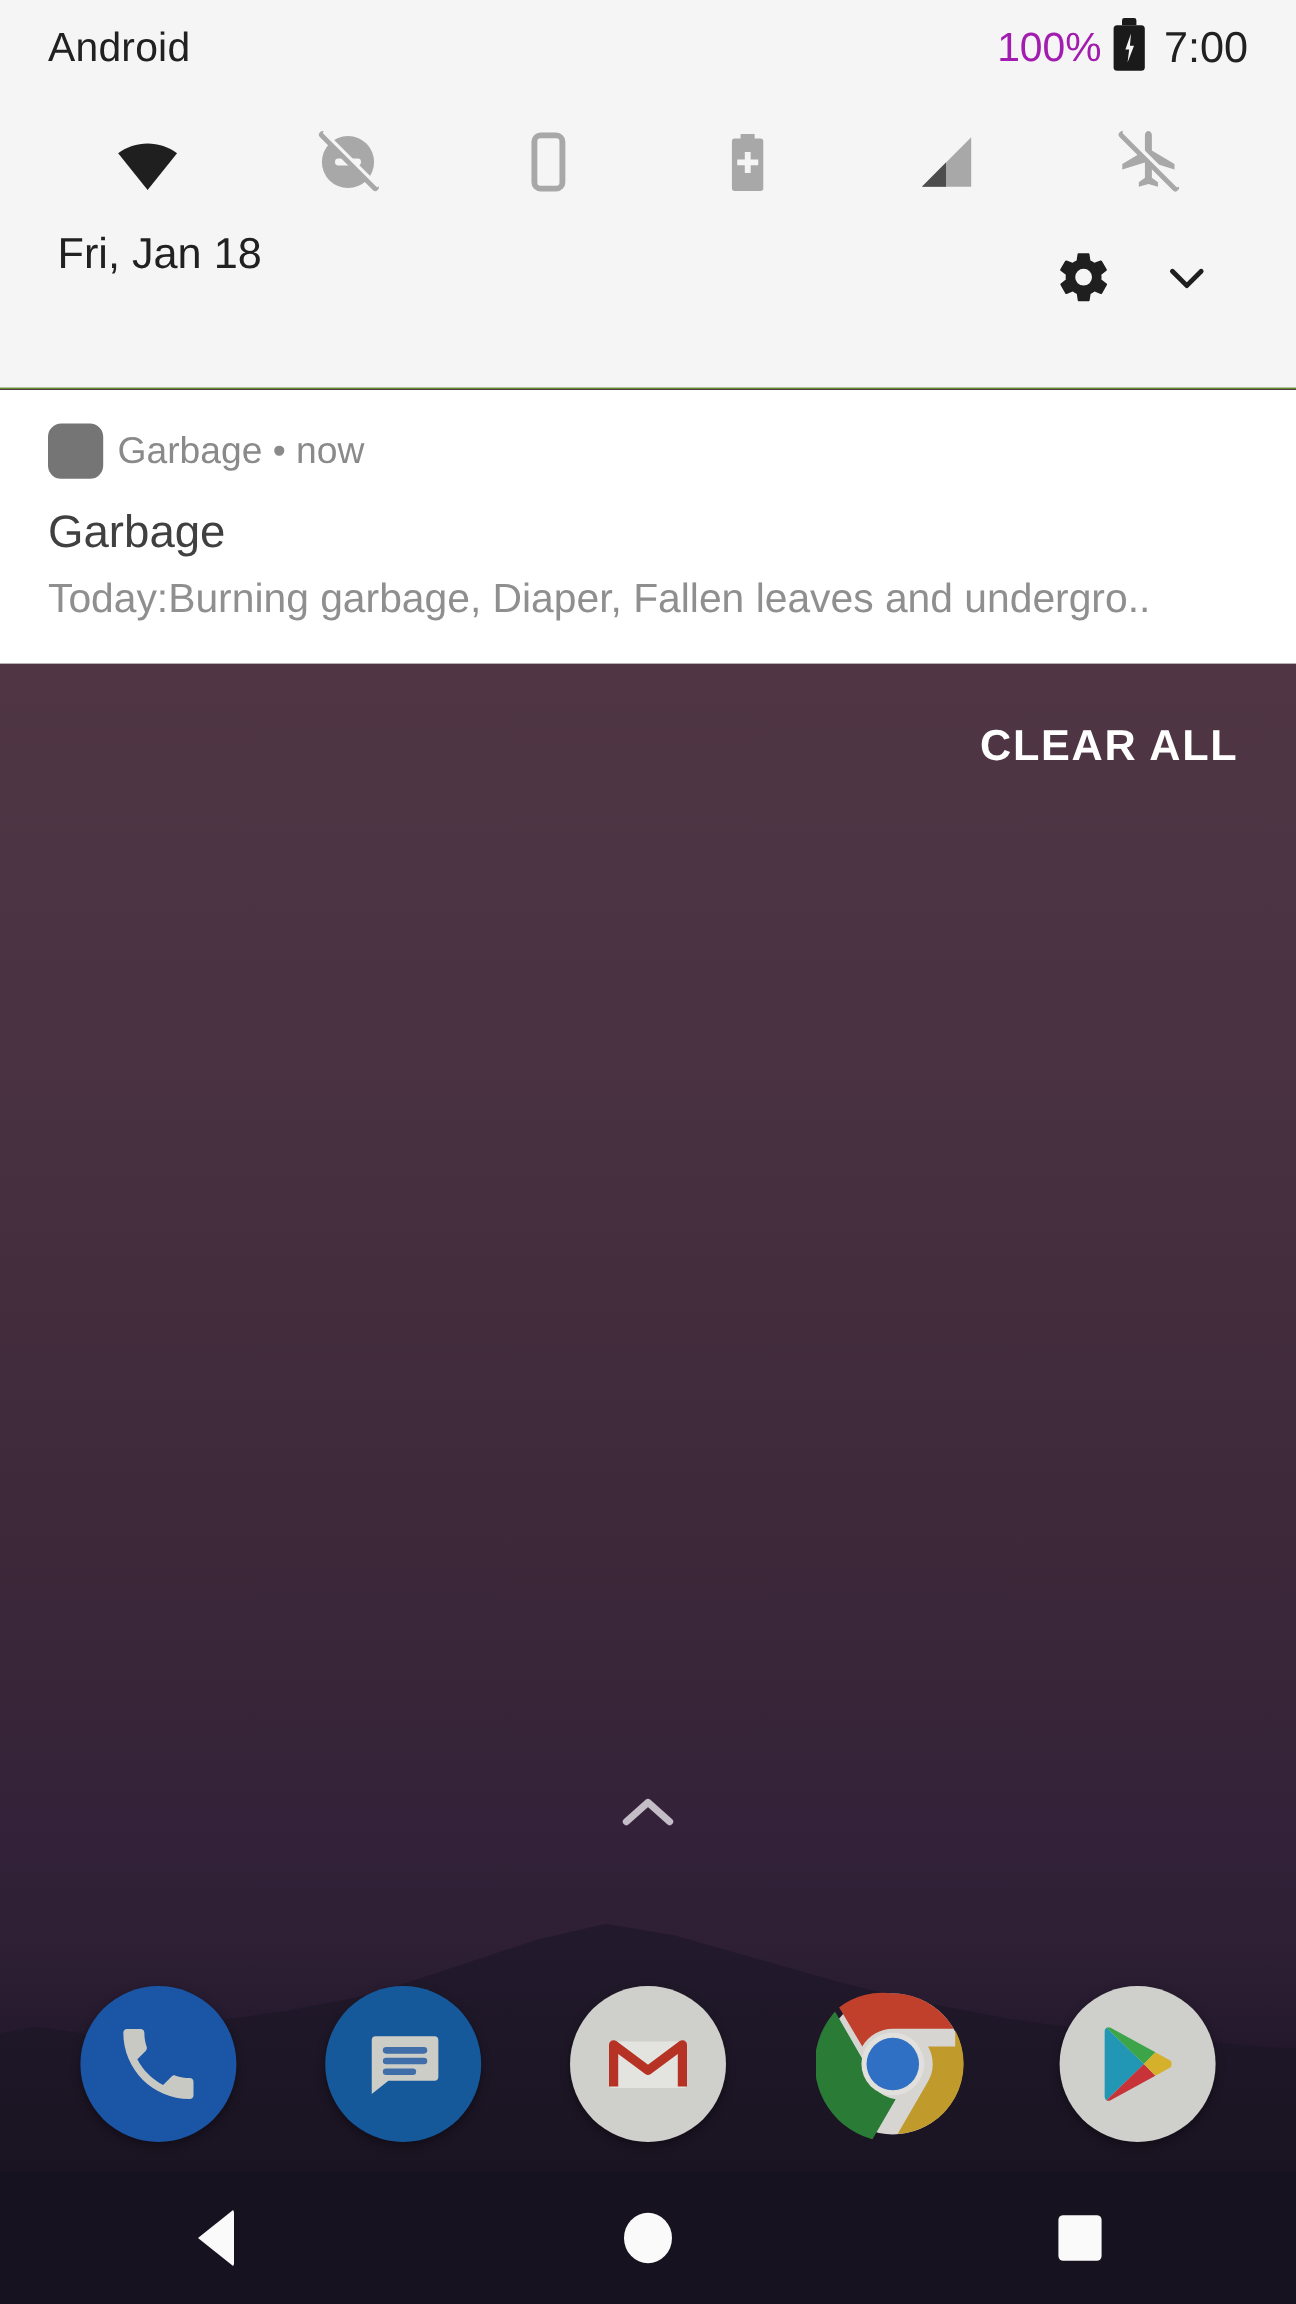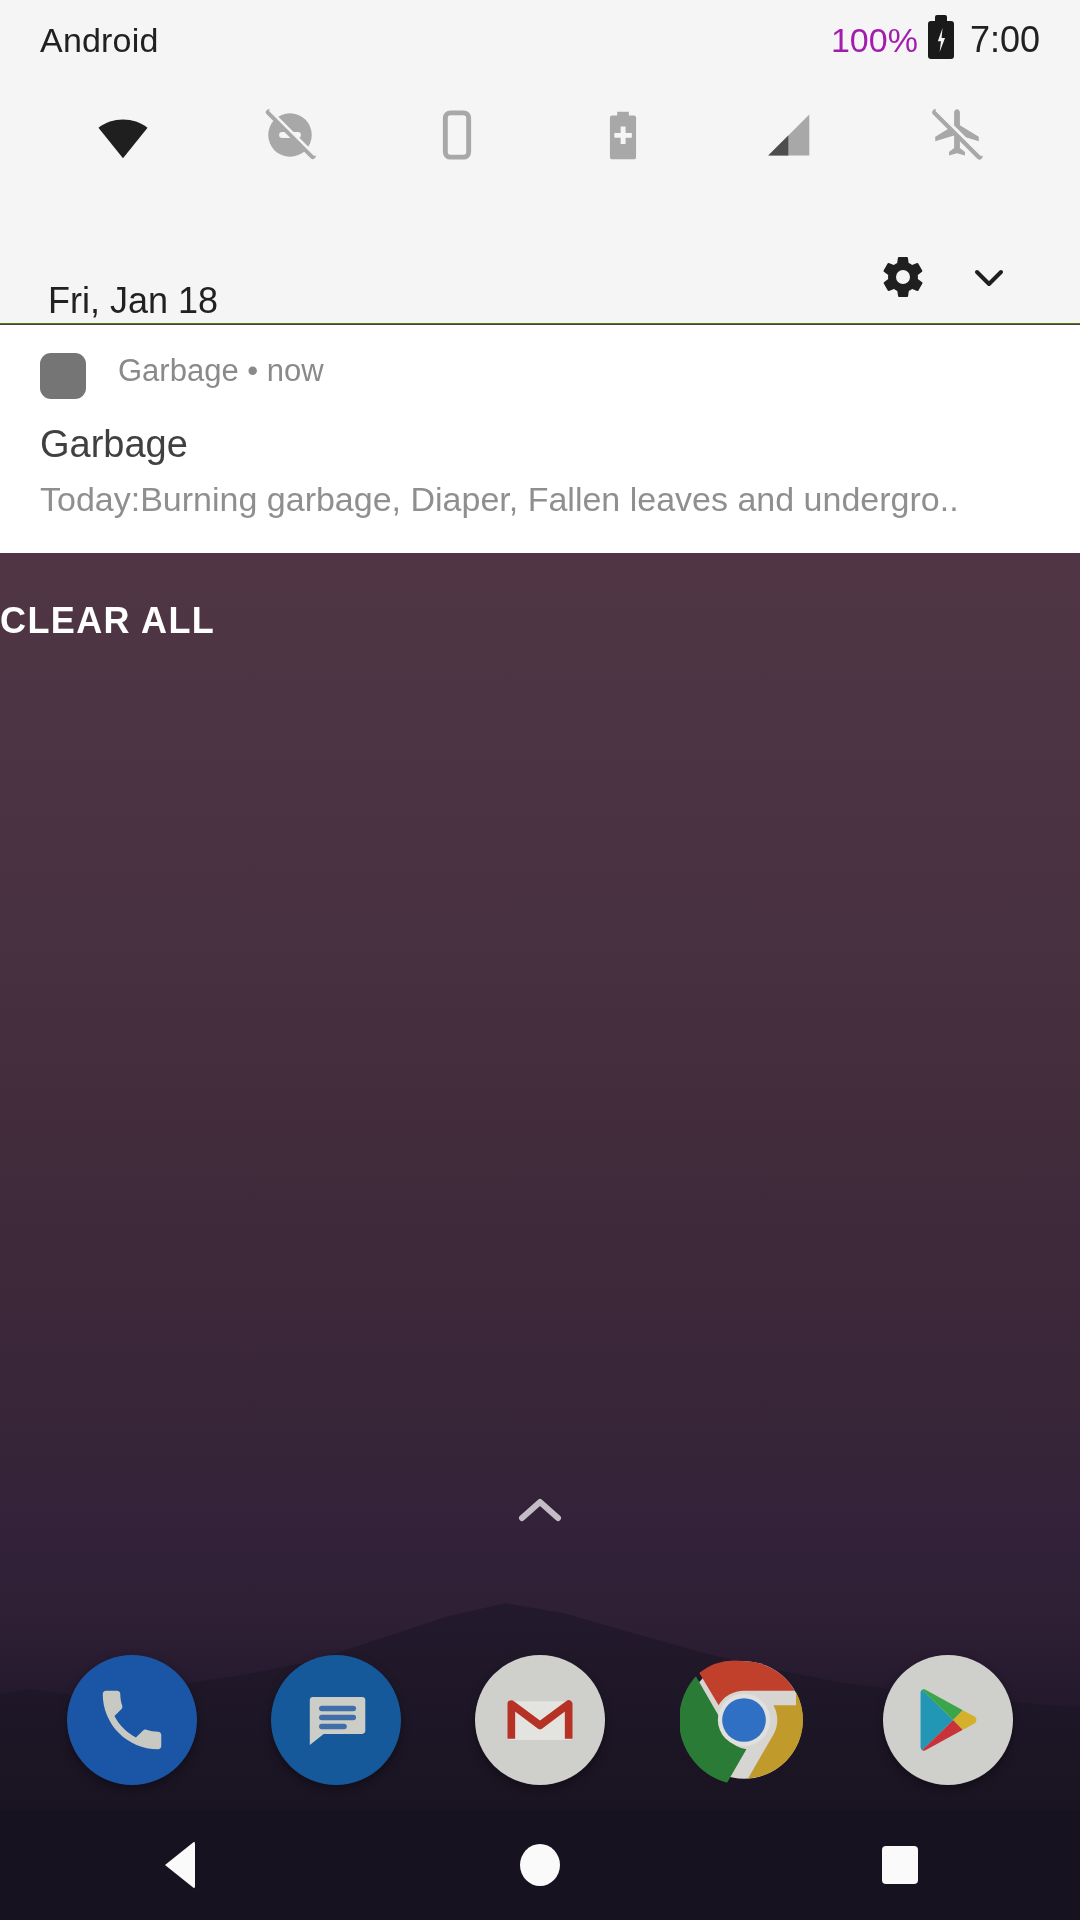--- a/index.html
+++ b/index.html
@@ -109,41 +109,41 @@
   }
   .qs-tile {
     flex:1;
     display:flex; align-items:center; justify-content:center;
   }
   .qs-tile svg { display:block; }
 
   
   #date-row {
     height:132px;
-    display:flex; align-items:flex-end;
+    display:flex; align-items:flex-start;
     padding:0 48px;
   }
   #date-text {
     font-size:36px; color:#212121; flex:1;
   }
   #gear-btn, #expand-btn {
     width:86px; height:86px;
     display:flex; align-items:center; justify-content:center;
   }
 
   
   #notif-card {
     position:absolute;
     top:325px; left:0; right:0;
     background:#ffffff;
     padding:28px 40px 34px 40px;
     z-index:5;
   }
   #notif-header {
-    display:flex; align-items:flex-start; gap:32px;
+    display:flex; align-items:center; gap:12px;
     margin-bottom:24px;
   }
   #notif-app-icon {
     width:46px; height:46px;
     background:#757575;
     border-radius:11px;
     flex:none;
   }
   #notif-app-line {
     font-size:31px; color:#8a8a8a;
@@ -157,21 +157,21 @@
     font-size:34px; color:#8f8f8f;
     line-height:1.2;
     white-space:nowrap; overflow:hidden;
   }
 
   
   #clear-all {
     position:absolute;
     top:566px; left:0; right:0;
     height:110px;
-    display:flex; align-items:center; justify-content:flex-start;
+    display:flex; align-items:center; justify-content:flex-end;
     padding-right:48px;
     z-index:4;
   }
   #clear-all-label {
     font-size:36px; font-weight:bold;
     color:#ffffff; letter-spacing:1.4px;
   }
 
   
   #drawer-arrow {

